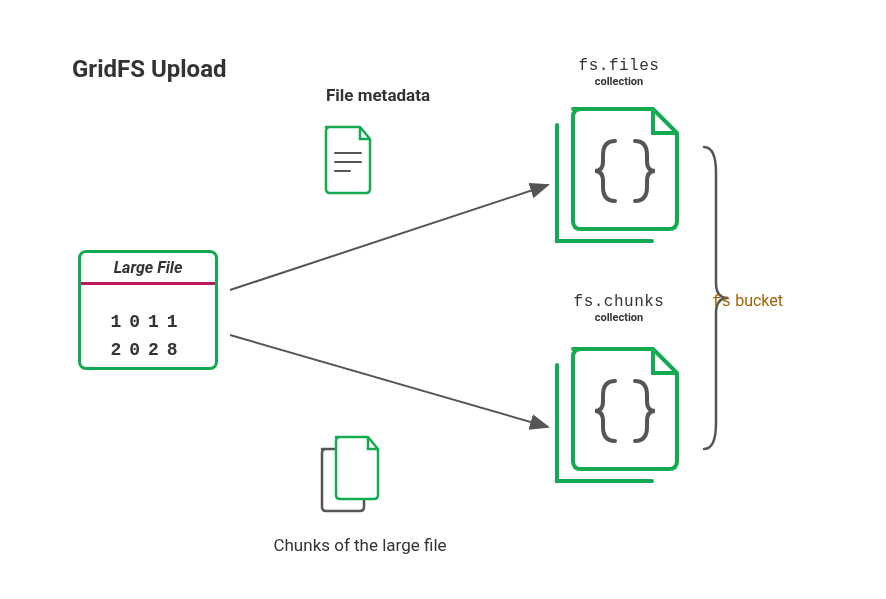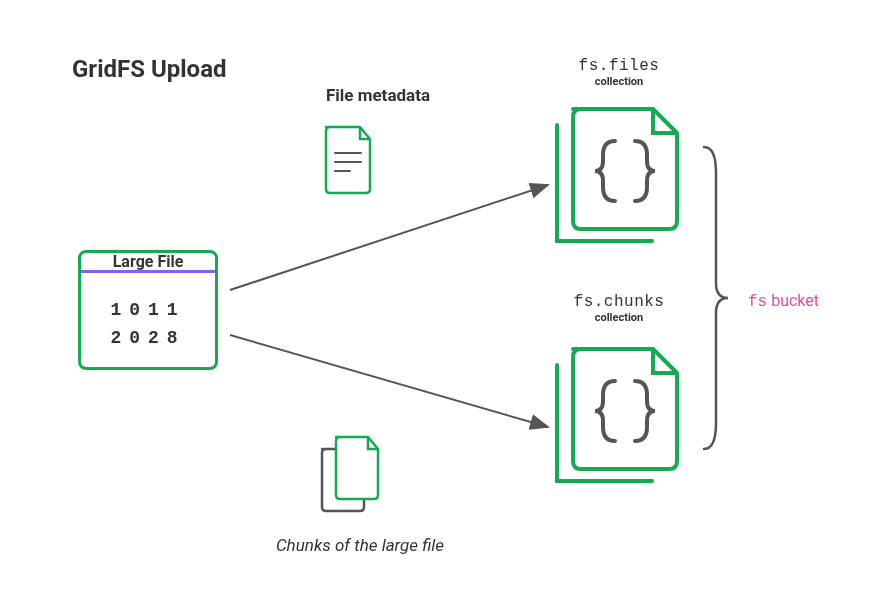--- a/index.html
+++ b/index.html
@@ -33,27 +33,28 @@
   
   .large-file {
     position: absolute;
     left: 78px; top: 235px;
     width: 140px; height: 120px;
     border: 3px solid #13aa52;
     border-radius: 8px;
     background: #ffffff;
   }
   .large-file .header {
-    height: 20px;
-    border-bottom: 3px solid #8b5cf6;
+    height: 32px;
+    border-bottom: 3px solid #be185d;
     display: flex;
     align-items: center;
     justify-content: center;
     font-weight: 700;
     font-size: 16px;
+    font-style: italic;
   }
   .large-file .body {
     height: 102px;
     display: flex;
     flex-direction: column;
     justify-content: center;
     align-items: center;
     gap: 10px;
   }
   .bits-row {
@@ -99,23 +100,23 @@
 
   
   .brace-wrap {
     position: absolute;
     left: 702px; top: 128px;
     width: 28px; height: 310px;
   }
 
   .bucket-label {
     position: absolute;
-    left: 748px; top: 276px;
+    left: 712px; top: 276px;
     font-size: 16px;
-    color: #ec4899;
+    color: #a16207;
   }
   .bucket-label .fs { font-family: "Courier New", Courier, monospace; }
   .bucket-label .bucket { }
 
   
   .arrows {
     position: absolute;
     left: 0; top: 0;
     width: 886px; height: 599px;
     pointer-events: none;
@@ -141,21 +142,21 @@
   <div class="doc-icon">
     <svg width="56" height="70" viewBox="0 0 56 70">
       <path d="M 6 2 L 40 2 L 50 14 L 50 64 Q 50 68 46 68 L 10 68 Q 6 68 6 64 L 6 6 Q 6 2 10 2 Z" fill="#ffffff" stroke="#13aa52" stroke-width="2.5" stroke-linejoin="round"></path>
       <path d="M 40 2 L 40 14 L 50 14" fill="none" stroke="#13aa52" stroke-width="2.5"></path>
       <line x1="15" y1="28" x2="41" y2="28" stroke="#555" stroke-width="2" stroke-linecap="round"></line>
       <line x1="15" y1="37" x2="41" y2="37" stroke="#555" stroke-width="2" stroke-linecap="round"></line>
       <line x1="15" y1="46" x2="30" y2="46" stroke="#555" stroke-width="2" stroke-linecap="round"></line>
     </svg>
   </div>
 
-  <div class="label" style="left:255px; top:520px; width:210px;font-style:italic;">Chunks of the large file</div>
+  <div class="label" style="left:255px; top:520px; width:210px;">Chunks of the large file</div>
 
   <div class="chunks-icon">
     <svg width="66" height="80" viewBox="0 0 66 80">
 
       <path d="M 4 14 L 36 14 L 46 26 L 46 72 Q 46 76 42 76 L 8 76 Q 4 76 4 72 L 4 18 Q 4 14 8 14 Z" fill="#ffffff" stroke="#555" stroke-width="2.5" stroke-linejoin="round"></path>
 
       <path d="M 18 2 L 50 2 L 60 14 L 60 60 Q 60 64 56 64 L 22 64 Q 18 64 18 60 L 18 6 Q 18 2 22 2 Z" fill="#ffffff" stroke="#13aa52" stroke-width="2.5" stroke-linejoin="round"></path>
       <path d="M 50 2 L 50 14 L 60 14" fill="none" stroke="#13aa52" stroke-width="2.5"></path>
     </svg>
   </div>

